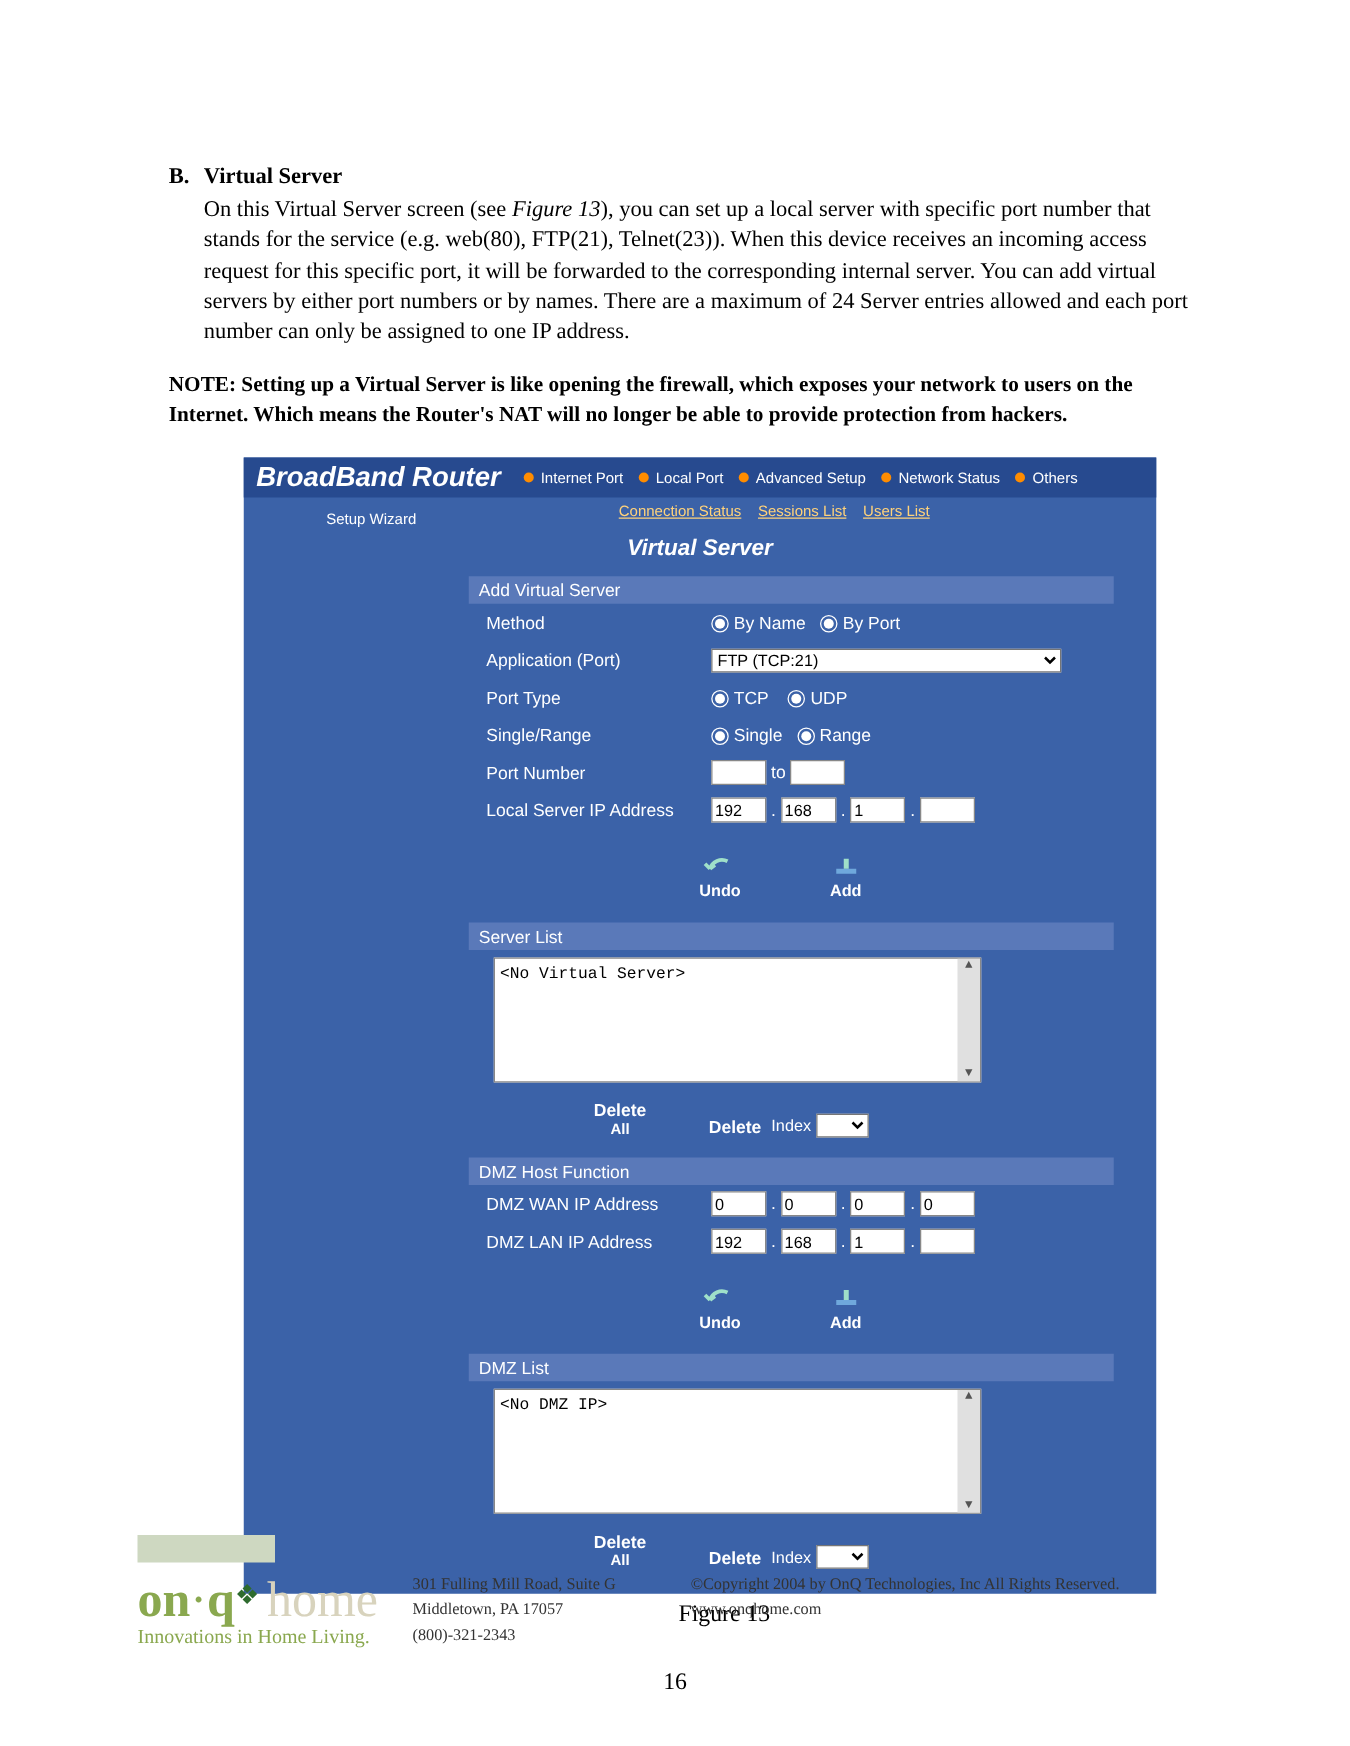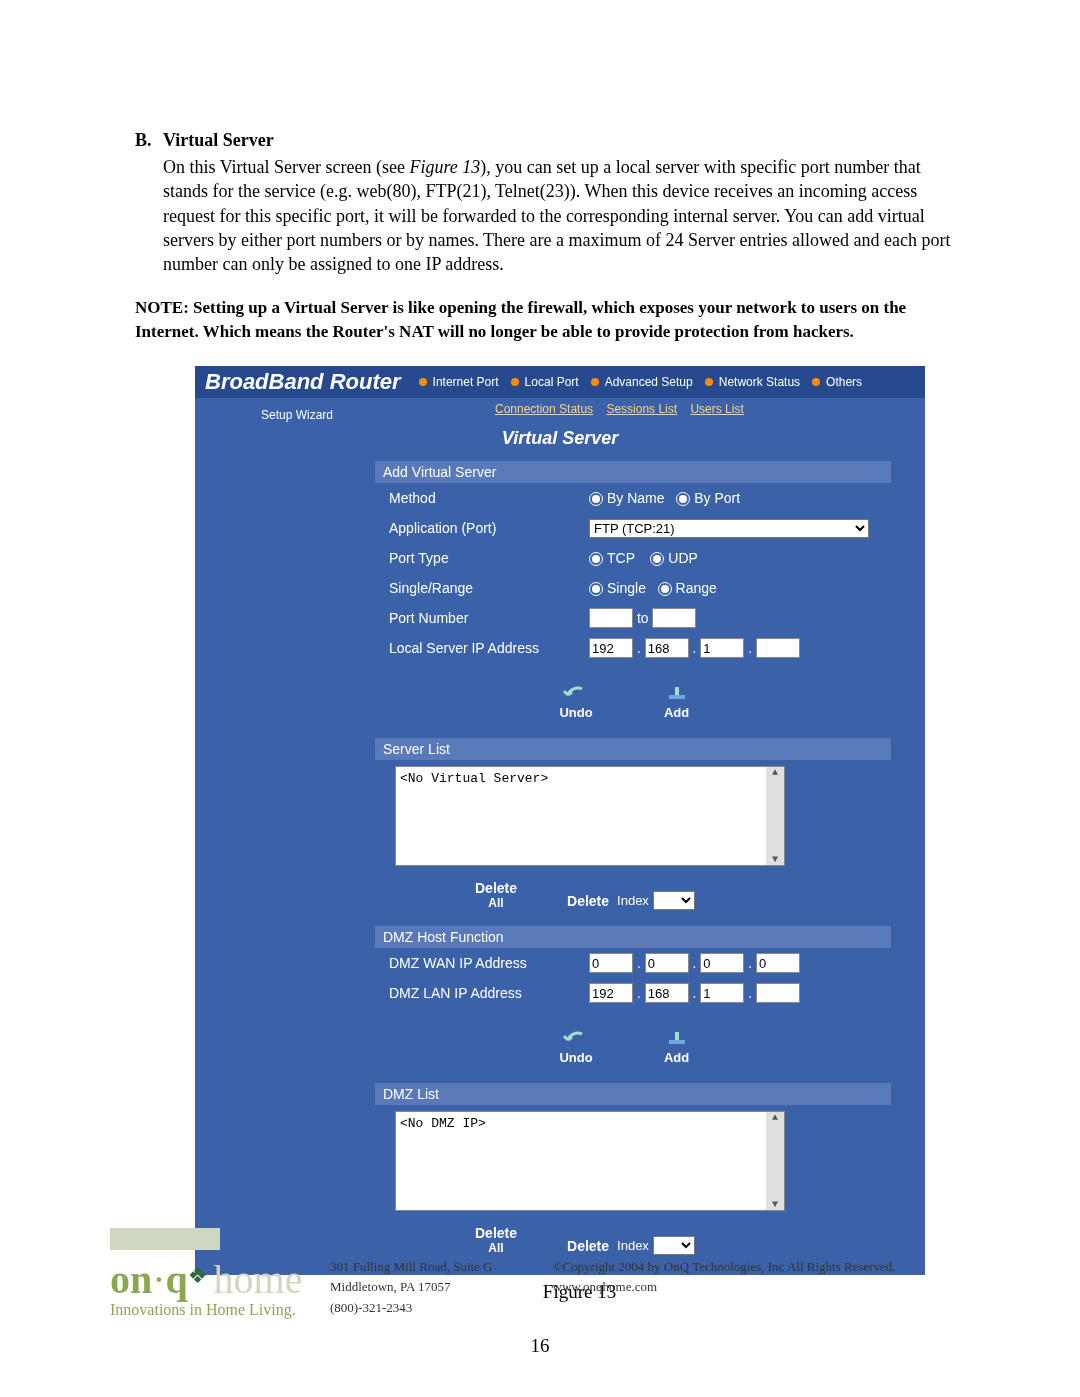--- a/index.html
+++ b/index.html
@@ -17,21 +17,21 @@
   .nav-item{font-size:12px;color:#fff;margin-left:12px;display:flex;align-items:center;gap:6px;}
   .nav-item .bullet{display:inline-block;width:8px;height:8px;border-radius:50%;background:#ff8c00;}
   .subnav{font-size:12px;color:#ffd27a;padding:4px 0 6px 300px;}
   .subnav a{color:#ffd27a;text-decoration:underline;margin-right:10px;}
   .wizard{font-size:12px;color:#fff;position:absolute;left:66px;top:42px;}
   .router-title{text-align:center;font-style:italic;font-weight:bold;font-size:18px;color:#fff;padding:6px 0 12px;}
   .form-region{margin-left:180px;width:500px;}
   .section-h{background:#5a79b9;padding:3px 8px;font-size:14px;color:#fff;width:500px;margin-left:180px;}
   .row{display:flex;align-items:center;min-height:26px;padding:2px 0;}
   .lab{width:180px;padding-left:14px;font-size:14px;}
-  .ctrl{flex:1;font-size:14px;margin-left:20px;}
+  .ctrl{flex:1;font-size:14px;}
   .radio{display:inline-block;width:12px;height:12px;border-radius:50%;border:1px solid #fff;margin-right:4px;vertical-align:middle;position:relative;}
   .radio.on::after{content:"";position:absolute;inset:2px;background:#fff;border-radius:50%;}
   select{font-family:Tahoma,sans-serif;font-size:13px;background:#fff;color:#000;}
   select.app{width:280px;}
   .txt{background:#fff;color:#000;border:1px solid #888;height:18px;font-size:13px;padding:0 2px;}
   .oct{width:38px;}
   .portn{width:38px;}
   .dot{color:#fff;}
   .btn-row{display:flex;gap:70px;justify-content:center;padding:22px 0 18px;margin-left:180px;width:500px;}
   .btn{display:flex;flex-direction:column;align-items:center;font-size:13px;font-weight:bold;color:#fff;gap:2px;}

